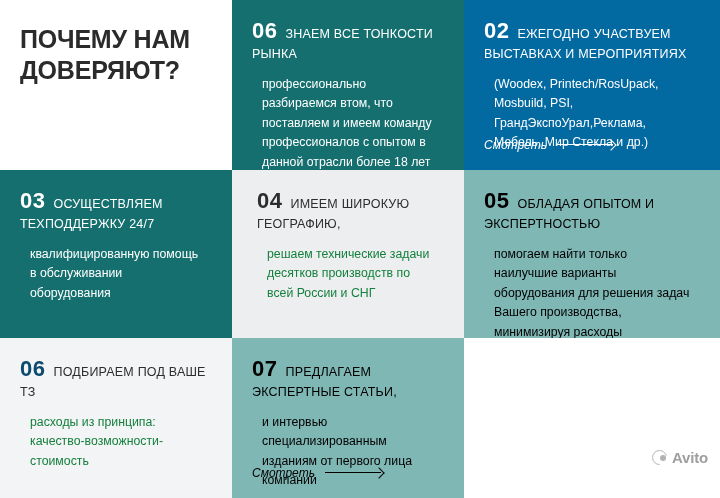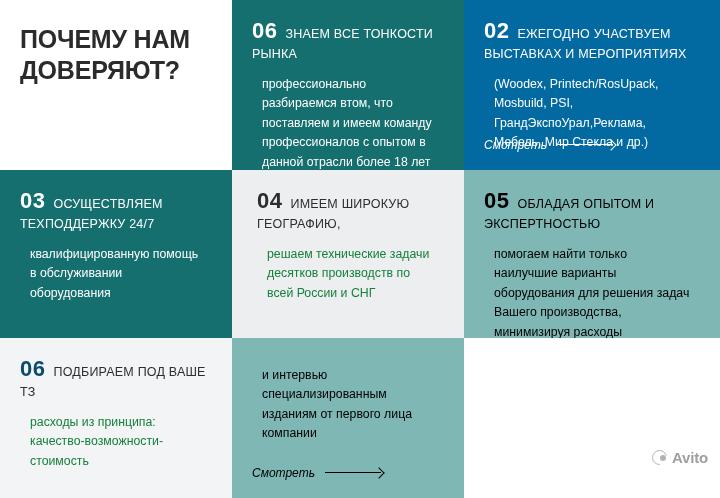--- a/index.html
+++ b/index.html
@@ -215,20 +215,23 @@
   </div>
 
   <div class="cell gray-pale">
     <div class="head">
       <span class="num" style="color:#0c4a6e">06</span><span class="head-text" style="color:#2d2d2d">ПОДБИРАЕМ ПОД ВАШЕ ТЗ</span>
     </div>
     <p class="body-text">расходы из принципа: качество-возможности-стоимость</p>
   </div>
 
   <div class="cell teal-light">
+    <div class="head">
+      <span class="num">07</span><span class="head-text">ПРЕДЛАГАЕМ ЭКСПЕРТНЫЕ СТАТЬИ,</span>
+    </div>
     <p class="body-text">и интервью специализированным изданиям от первого лица компании</p>
     <div class="more">
       <span class="more-label">Смотреть</span>
       <span class="more-arrow"></span>
     </div>
   </div>
 
   <div class="cell empty"></div>
 
   <div class="watermark">

